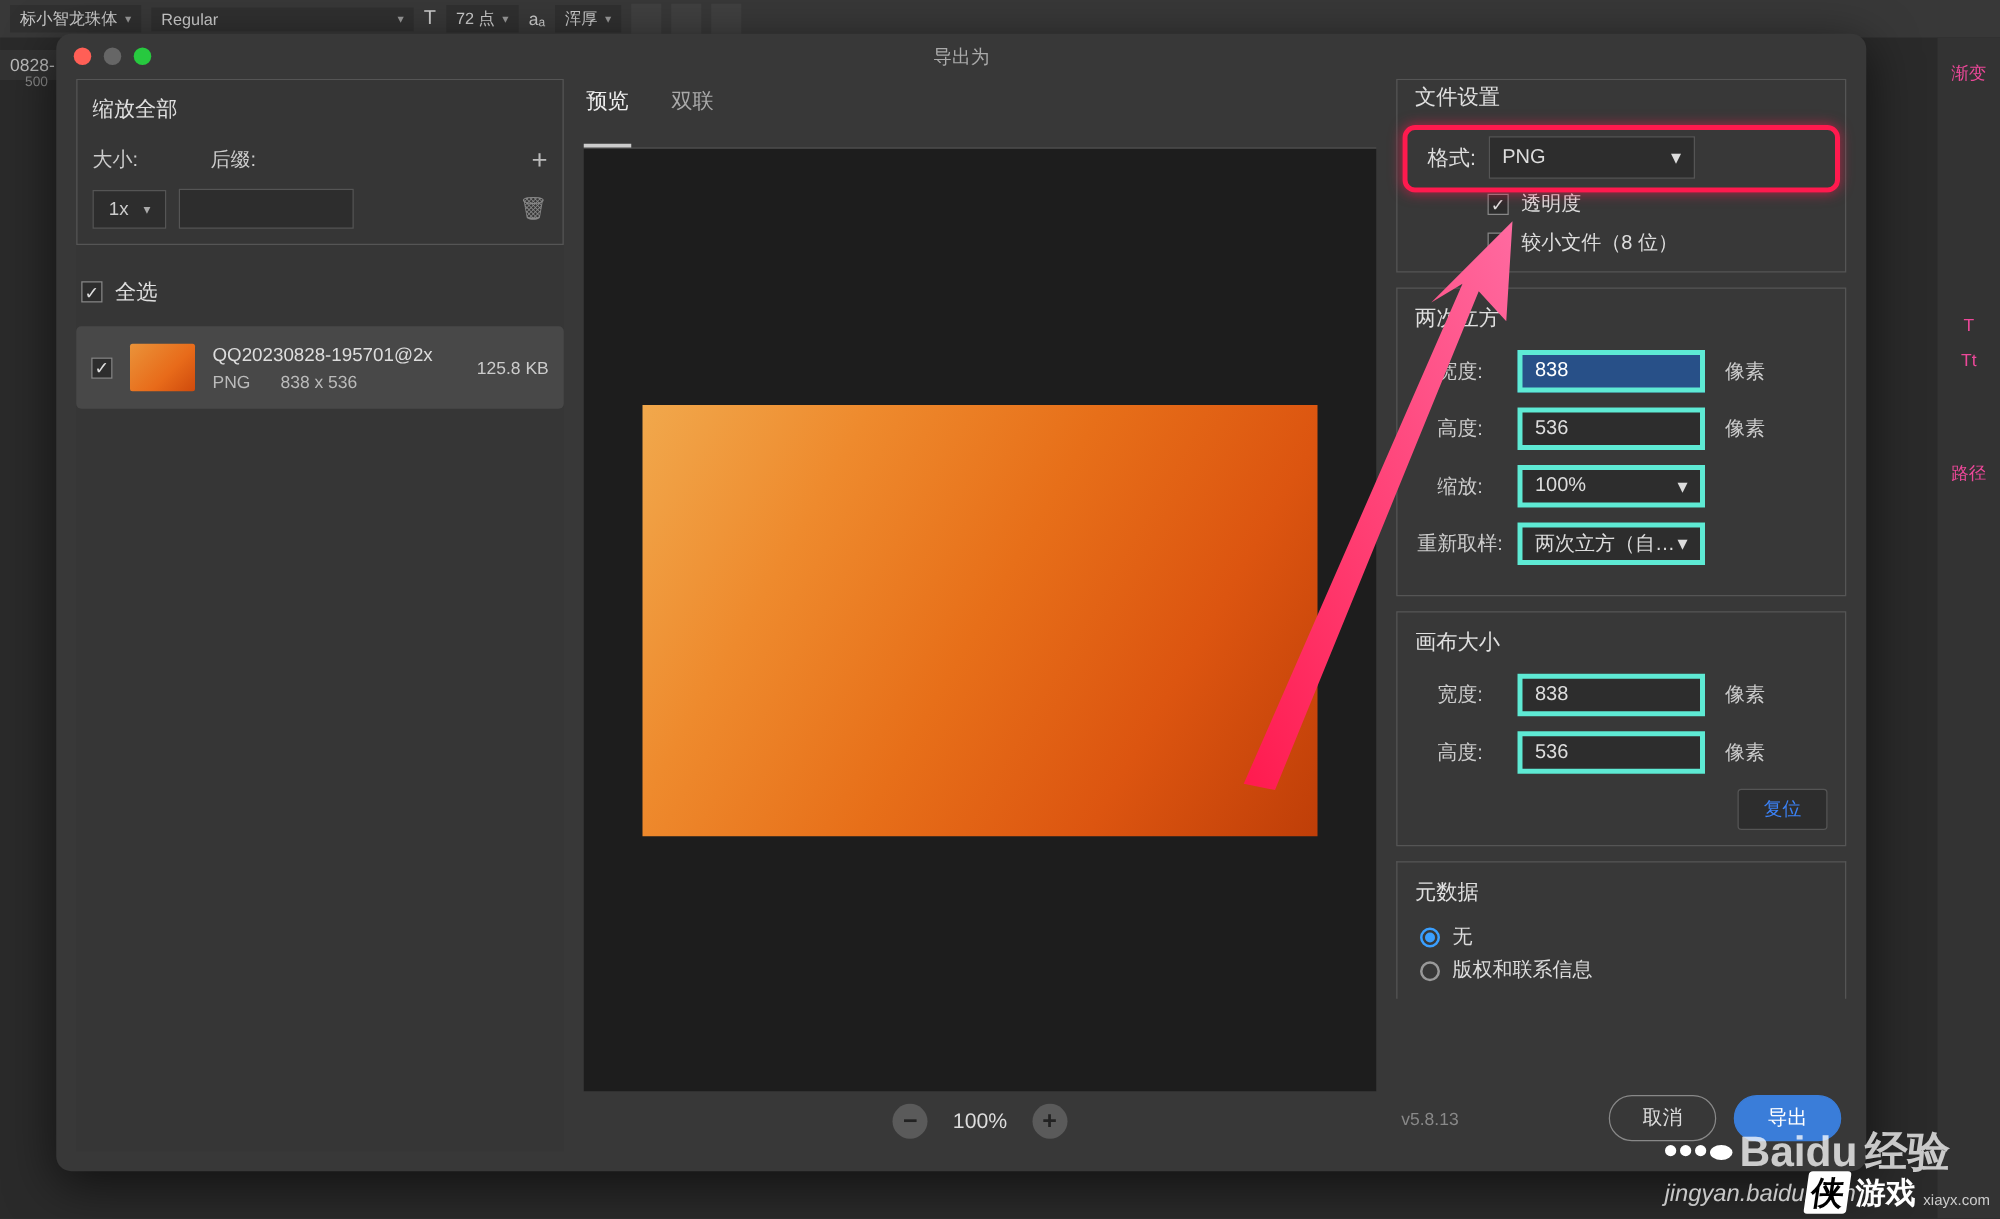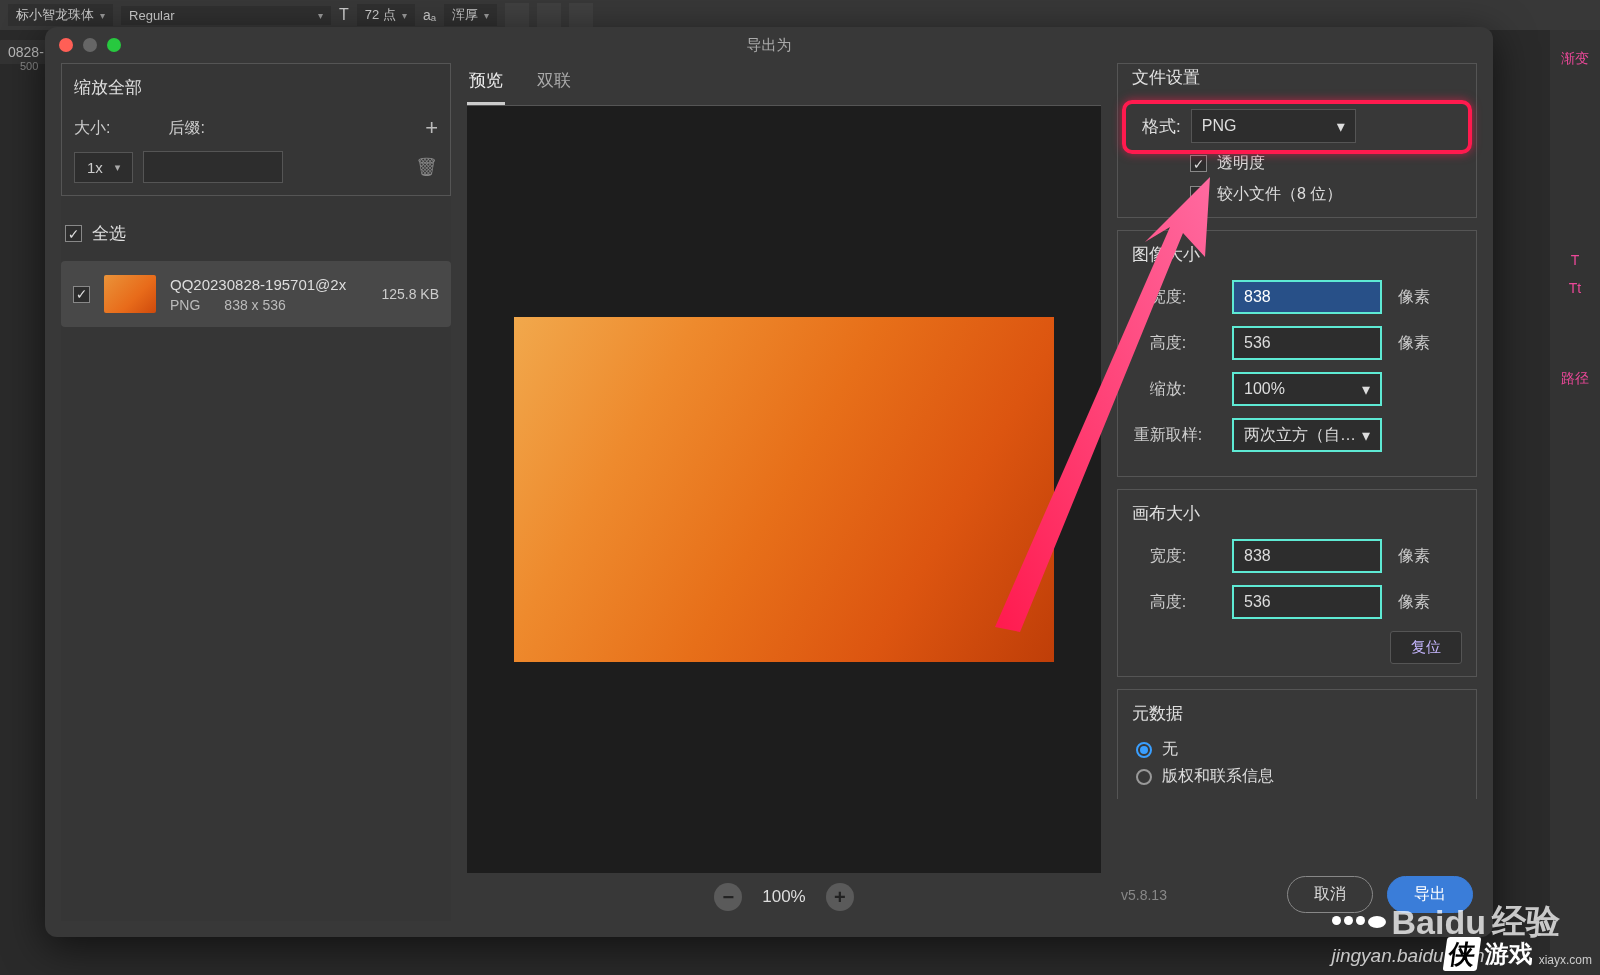--- a/index.html
+++ b/index.html
@@ -50,49 +50,49 @@
 .chk.on::after { content: "✓"; color: #ddd; font-size: 14px; }
 
 .asset { display: flex; align-items: center; gap: 14px; background: #484848; padding: 14px 12px; border-radius: 4px; margin-top: 6px; }
 .thumb { width: 52px; height: 38px; background: linear-gradient(135deg,#ea9339 0%,#e86b1a 60%,#cf4a0c 100%); border-radius: 2px; }
 .asset-meta { flex: 1; color: #ddd; font-size: 15px; }
 .asset-meta .line2 { color: #bbb; font-size: 14px; margin-top: 4px; display: flex; gap: 24px; }
 .asset-size { color: #ccc; font-size: 14px; }
 
 .center-col { flex: 1; display: flex; flex-direction: column; }
 .tabs { display: flex; gap: 30px; border-bottom: 1px solid #555; padding-bottom: 0; }
-.tab { color: #aaa; font-size: 17px; padding: 6px 2px 10px; border-bottom: 3px solid transparent; cursor: pointer; }
+.tab { color: #aaa; font-size: 17px; padding: 6px 2px 23px; border-bottom: 3px solid transparent; cursor: pointer; }
 .tab.active { color: #eee; border-bottom-color: #ccc; }
 .preview-area { flex: 1; background: #1d1d1d; margin-top: 0; display: flex; align-items: center; justify-content: center; position: relative; }
 .preview-img { width: 540px; height: 345px; background: linear-gradient(120deg,#f1a84c 0%,#ee8a2d 25%,#e76f19 50%,#dc5510 75%,#bf3e08 100%); }
 .zoom-bar { display: flex; align-items: center; justify-content: center; gap: 20px; padding: 10px; color: #ddd; font-size: 17px; }
 .zbtn { width: 28px; height: 28px; border-radius: 50%; background: #5a5a5a; color: #222; display: flex; align-items: center; justify-content: center; font-size: 20px; font-weight: bold; cursor: pointer; }
 
 .right-col { width: 360px; display: flex; flex-direction: column; gap: 12px; position: relative; }
 .section { border: 1px solid #555; padding: 12px 14px; }
 .section-title { color: #e0e0e0; font-size: 17px; margin-bottom: 14px; }
 .row { display: flex; align-items: center; gap: 10px; margin-bottom: 12px; color: #ccc; font-size: 16px; }
 .row label { width: 72px; text-align: center; }
 .row .unit { margin-left: 6px; color: #ccc; }
-.inp { background: #2d2d2d; border: 2px solid #5eead4; color: #ddd; padding: 6px 10px; font-size: 16px; width: 150px; height: 34px; margin-left: 18px; }
+.inp { background: #2d2d2d; border: 4px solid #5eead4; color: #ddd; padding: 6px 10px; font-size: 16px; width: 150px; height: 34px; }
 .inp.sel-lite { display: flex; align-items: center; justify-content: space-between; cursor: pointer; }
 .dd { background: #2d2d2d; border: 1px solid #555; color: #ddd; padding: 6px 10px; font-size: 16px; width: 165px; height: 34px; display: flex; align-items: center; justify-content: space-between; }
 
 .highlight { position: absolute; top: 6px; left: 4px; right: 4px; height: 56px; border: 4px solid #ff1a4e; border-radius: 10px; box-shadow: 0 0 10px rgba(255,26,78,.6); pointer-events: none; z-index: 5; }
 .format-row { display: flex; align-items: center; gap: 10px; padding-top: 6px; }
 .format-row label { color: #ddd; font-size: 17px; }
 
 .chk-row { display: flex; align-items: center; gap: 10px; color: #ddd; font-size: 16px; margin-left: 40px; margin-top: 10px; }
 
 .radio-row { display: flex; align-items: center; gap: 10px; color: #ddd; font-size: 16px; margin-left: 4px; margin-top: 6px; }
 .radio { width: 16px; height: 16px; border-radius: 50%; border: 2px solid #999; display: inline-flex; align-items: center; justify-content: center; }
 .radio.on { border-color: #3a9fff; }
 .radio.on::after { content: ""; width: 8px; height: 8px; border-radius: 50%; background: #3a9fff; }
 
-.reset-btn { background: #2d2d2d; border: 1px solid #555; color: #c4b5fd; padding: 6px 20px; font-size: 15px; border-radius: 3px; margin-left: auto; display: block; }
+.reset-btn { background: #2d2d2d; border: 1px solid #555; color: #3b82f6; padding: 6px 20px; font-size: 15px; border-radius: 3px; margin-left: auto; display: block; }
 
 .footer { display: flex; align-items: center; justify-content: flex-end; gap: 14px; padding: 8px 4px; margin-top: auto; }
 .version { margin-right: auto; color: #888; font-size: 14px; }
 .btn { padding: 7px 26px; border-radius: 20px; font-size: 16px; cursor: pointer; border: 1px solid #888; background: transparent; color: #ddd; }
 .btn.primary { background: #3a7dd9; border-color: #3a7dd9; color: #fff; }
 
 .arrow-svg { position: absolute; top: 140px; left: 930px; width: 270px; height: 470px; pointer-events: none; z-index: 9; }
 
 .wm { position: absolute; bottom: 8px; right: 40px; color: rgba(255,255,255,.75); font-size: 20px; text-align: left; z-index: 20;}
 .wm .big { font-size: 34px; font-weight: bold; display:flex; align-items:center; gap:6px; }
@@ -220,21 +220,21 @@
           <span class="chk on"></span>
           <span>透明度</span>
         </div>
         <div class="chk-row" style="margin-left:58px">
           <span class="chk"></span>
           <span>较小文件（8 位）</span>
         </div>
       </div>
 
       <div class="section">
-        <div class="section-title">图像大小</div>
+        <div class="section-title">两次立方</div>
         <div class="row">
             <label>宽度:</label>
           <input class="inp" style="background: rgb(40, 80, 136); color: rgb(255, 255, 255);" value="838">
           <span class="unit">像素</span>
           </div>
         <div class="row">
             <label>高度:</label>
           <input class="inp" value="536" style="">
           <span class="unit">像素</span>
           </div>

